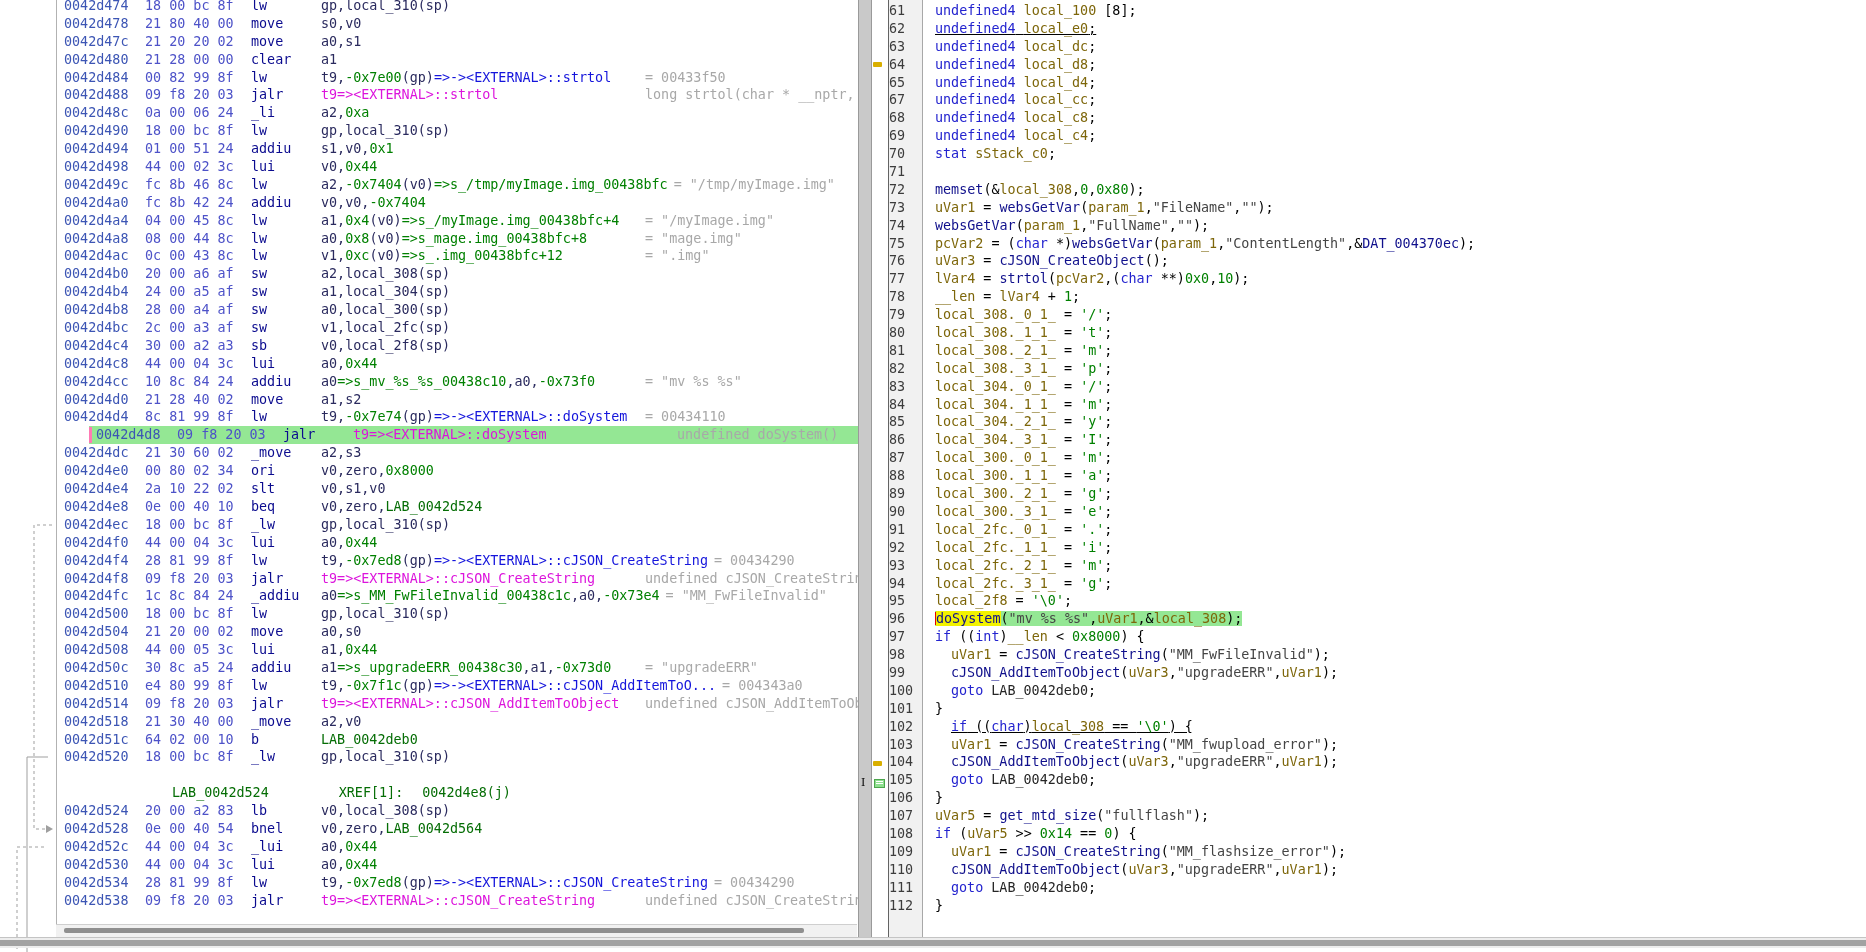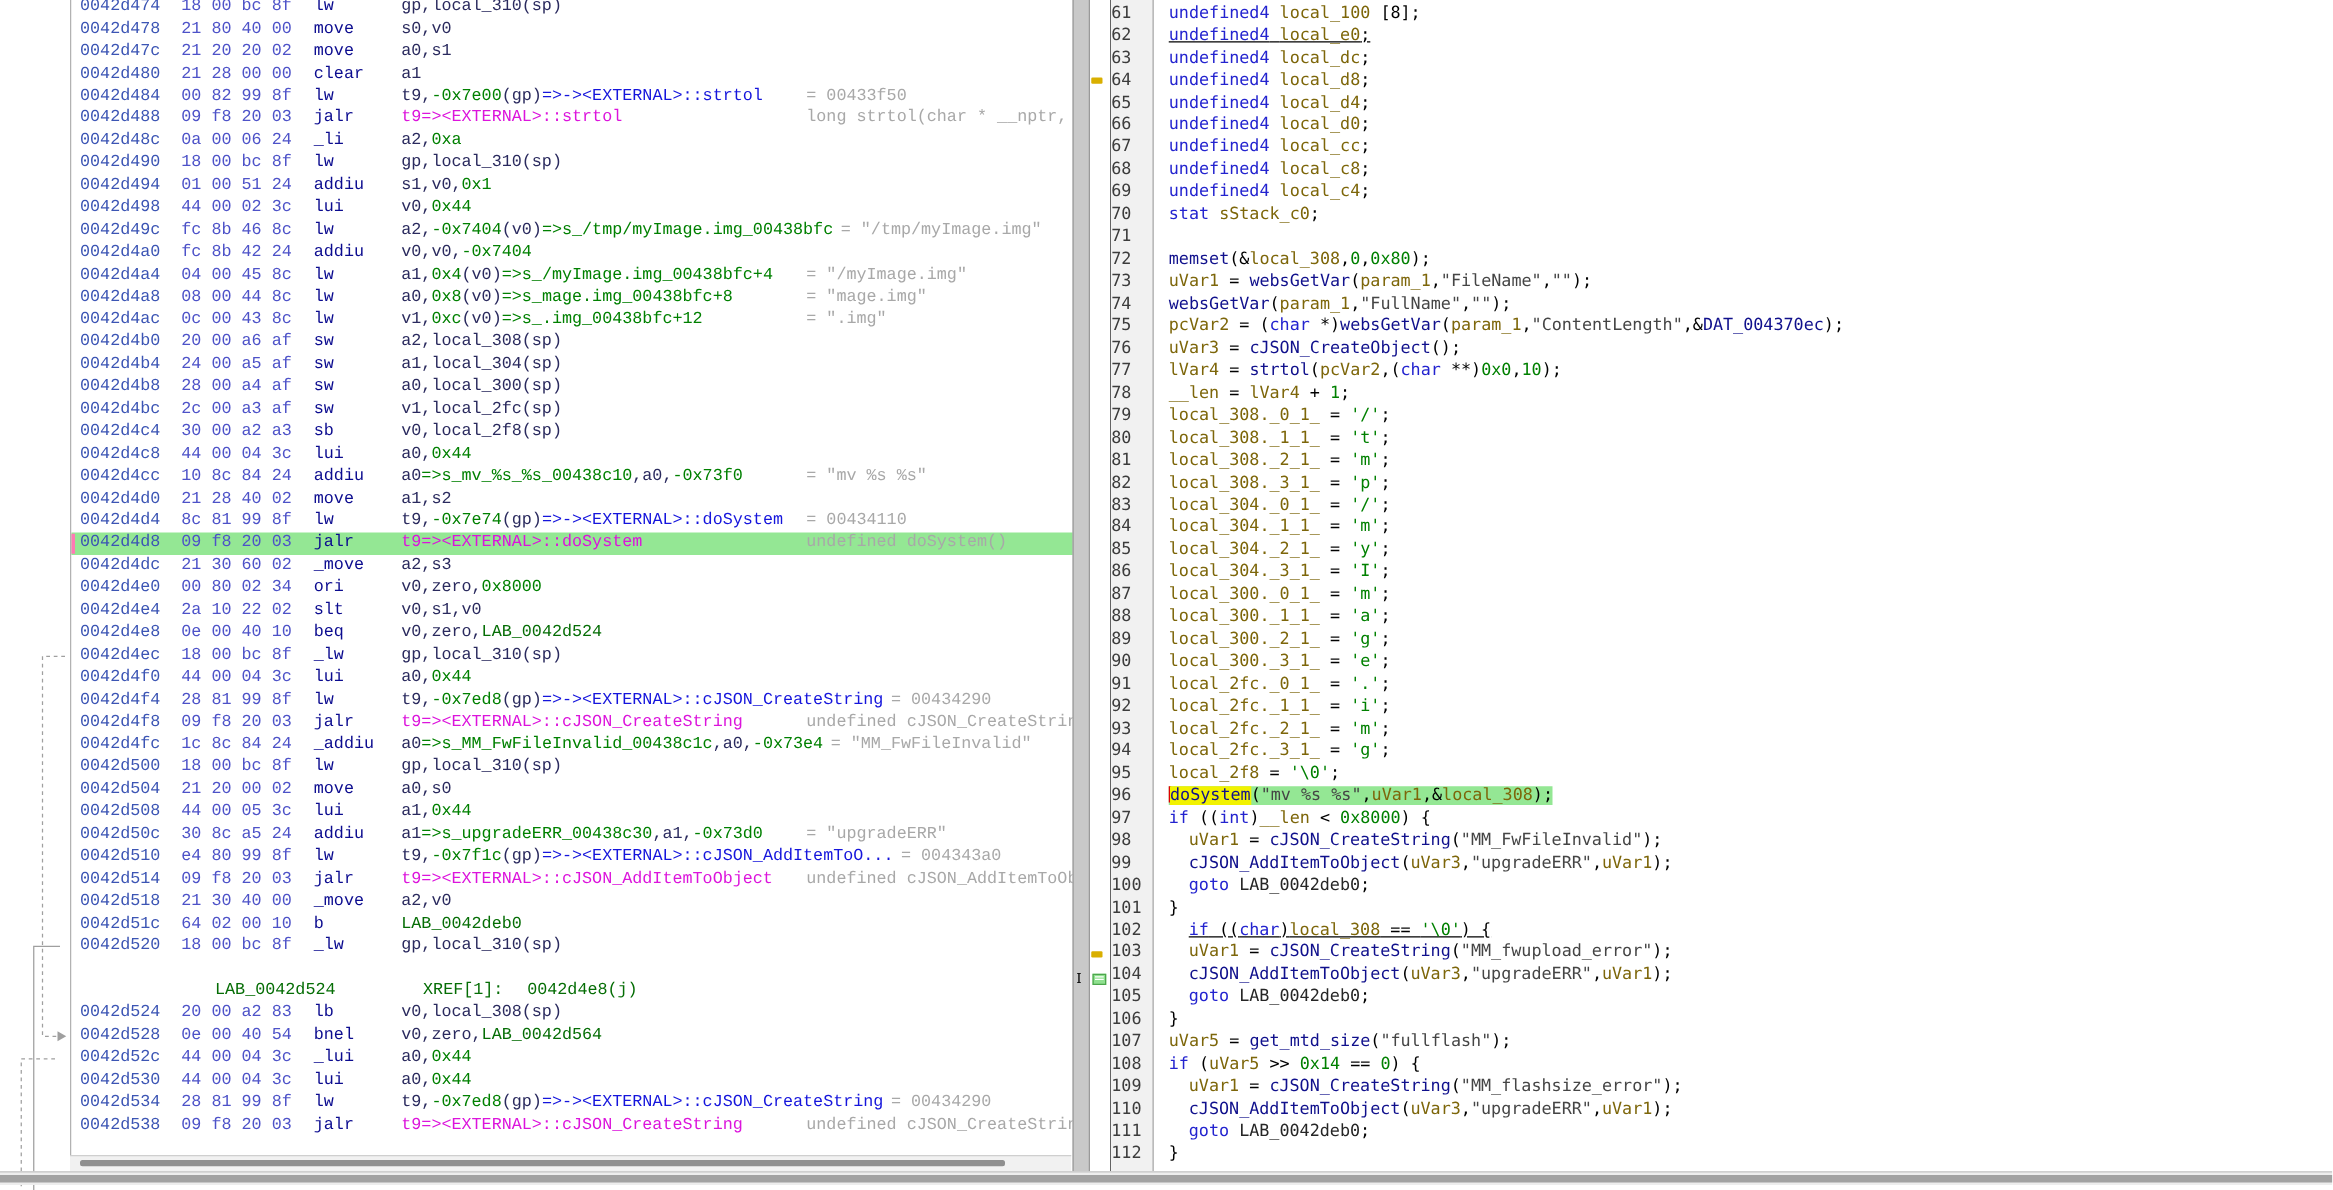--- a/index.html
+++ b/index.html
@@ -1,23 +1,23 @@
 <!DOCTYPE html>
 <html style="--hl: #94e794; --hly: #f2f200; --caretred: #e00000; --caretpink: #ff7ab4;"><head>
 <meta charset="utf-8">
 <style>
   html,body{margin:0;padding:0;background:#fff;}
   #page{position:relative;width:1866px;height:952px;background:#fff;overflow:hidden;
         font-family:"DejaVu Sans Mono","Liberation Mono",monospace;font-size:13.4px;}
   
   #listing-pane{position:absolute;left:56px;top:0;width:939px;height:924px;overflow:hidden;
-    border-left:1px solid #b2b2b2;box-sizing:border-box;background:#fff;font-family:Liberation Mono, monospace;}
+    border-left:1px solid #b2b2b2;box-sizing:border-box;background:#fff;}
   #listing-rows{margin-top:-3px;}
   .lrow{height:17.9px;line-height:17.9px;display:flex;white-space:pre;padding-left:7px;position:relative;}
-  .lrow.hl{background:var(--hl,#94e794);}
+  .lrow.hl{background:var(--hl,#94e794);margin-left:32px;}
   .lrow.hl::before{content:'';position:absolute;left:0;top:1px;bottom:1px;width:3px;background:var(--caretpink,#ff7ab4);}
   .laddr{width:81px;color:#3c55b4;flex:none;}
   .lbytes{width:106px;color:#4d52c8;flex:none;}
   .lmn{width:70px;color:#0b0b8f;flex:none;}
   .lop{min-width:318px;white-space:pre;flex:none;display:inline-block;}
   .lcmt{margin-left:6px;color:#a8a8a8;white-space:pre;}
   .tk{white-space:pre;}
   .lr{color:#2a2a5e;} .lg{color:#008000;} .lx{color:#1515dc;} .lm{color:#dc14dc;} .ll{color:#056d05;}
   .lbl{margin-left:108px;color:#056d05;} .lxh{margin-left:70px;color:#056d05;} .lxr{margin-left:19px;color:#056d05;}
   
@@ -128,21 +128,20 @@
   <div id="decomp-border"></div>
 
   <div id="decomp-pane">
     <div id="gutter-bg"></div>
     <div id="decomp-rows">
         <div class="drow"><span class="dnum">61</span><span class="dcode" style="padding-left: 8px;"><span class="tk dt">undefined4</span><span class="tk dp"> </span><span class="tk dv">local_100</span><span class="tk dp"> [8];</span></span></div>
         <div class="drow"><span class="dnum">62</span><span class="dcode" style="padding-left: 8px; text-decoration: underline;"><span class="tk dt">undefined4</span><span class="tk dp"> </span><span class="tk dv">local_e0</span><span class="tk dp">;</span></span></div>
         <div class="drow"><span class="dnum">63</span><span class="dcode" style="padding-left: 8px;"><span class="tk dt">undefined4</span><span class="tk dp"> </span><span class="tk dv">local_dc</span><span class="tk dp">;</span></span></div>
         <div class="drow"><span class="dnum">64</span><span class="dcode" style="padding-left: 8px;"><span class="tk dt">undefined4</span><span class="tk dp"> </span><span class="tk dv">local_d8</span><span class="tk dp">;</span></span></div>
         <div class="drow"><span class="dnum">65</span><span class="dcode" style="padding-left: 8px;"><span class="tk dt">undefined4</span><span class="tk dp"> </span><span class="tk dv">local_d4</span><span class="tk dp">;</span></span></div>
-        <div class="drow"><span class="dnum">66</span><span class="dcode" style="padding-left: 8px;"><span class="tk dt">undefined4</span><span class="tk dp"> </span><span class="tk dv">local_d0</span><span class="tk dp">;</span></span></div>
         <div class="drow"><span class="dnum">67</span><span class="dcode" style="padding-left: 8px;"><span class="tk dt">undefined4</span><span class="tk dp"> </span><span class="tk dv">local_cc</span><span class="tk dp">;</span></span></div>
         <div class="drow"><span class="dnum">68</span><span class="dcode" style="padding-left: 8px;"><span class="tk dt">undefined4</span><span class="tk dp"> </span><span class="tk dv">local_c8</span><span class="tk dp">;</span></span></div>
         <div class="drow"><span class="dnum">69</span><span class="dcode" style="padding-left: 8px;"><span class="tk dt">undefined4</span><span class="tk dp"> </span><span class="tk dv">local_c4</span><span class="tk dp">;</span></span></div>
         <div class="drow"><span class="dnum">70</span><span class="dcode" style="padding-left: 8px;"><span class="tk dt">stat</span><span class="tk dp"> </span><span class="tk dv">sStack_c0</span><span class="tk dp">;</span></span></div>
         <div class="drow"><span class="dnum">71</span><span class="dcode" style="padding-left: 8px;"></span></div>
         <div class="drow"><span class="dnum">72</span><span class="dcode" style="padding-left: 8px;"><span class="tk df">memset</span><span class="tk dp">(&amp;</span><span class="tk dv">local_308</span><span class="tk dp">,</span><span class="tk dn">0</span><span class="tk dp">,</span><span class="tk dn">0x80</span><span class="tk dp">);</span></span></div>
         <div class="drow"><span class="dnum">73</span><span class="dcode" style="padding-left: 8px;"><span class="tk dv">uVar1</span><span class="tk dp"> = </span><span class="tk df">websGetVar</span><span class="tk dp">(</span><span class="tk dv">param_1</span><span class="tk dp">,</span><span class="tk ds">"FileName"</span><span class="tk dp">,</span><span class="tk ds">""</span><span class="tk dp">);</span></span></div>
         <div class="drow"><span class="dnum">74</span><span class="dcode" style="padding-left: 8px;"><span class="tk df">websGetVar</span><span class="tk dp">(</span><span class="tk dv">param_1</span><span class="tk dp">,</span><span class="tk ds">"FullName"</span><span class="tk dp">,</span><span class="tk ds">""</span><span class="tk dp">);</span></span></div>
         <div class="drow"><span class="dnum">75</span><span class="dcode" style="padding-left: 8px;"><span class="tk dv">pcVar2</span><span class="tk dp"> = (</span><span class="tk dt">char</span><span class="tk dp"> *)</span><span class="tk df">websGetVar</span><span class="tk dp">(</span><span class="tk dv">param_1</span><span class="tk dp">,</span><span class="tk ds">"ContentLength"</span><span class="tk dp">,&amp;</span><span class="tk dg">DAT_004370ec</span><span class="tk dp">);</span></span></div>
         <div class="drow"><span class="dnum">76</span><span class="dcode" style="padding-left: 8px;"><span class="tk dv">uVar3</span><span class="tk dp"> = </span><span class="tk df">cJSON_CreateObject</span><span class="tk dp">();</span></span></div>

